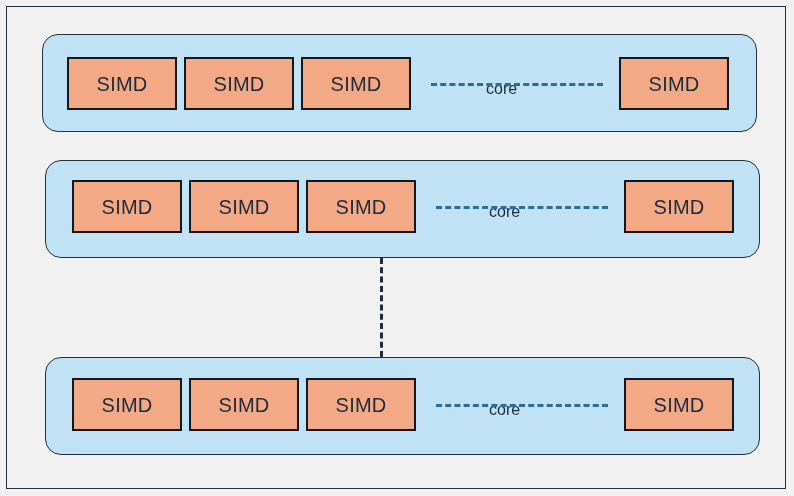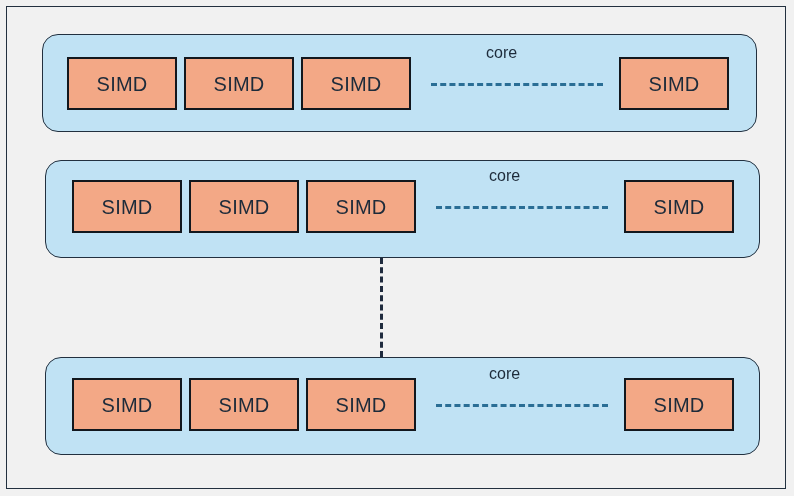--- a/index.html
+++ b/index.html
@@ -48,20 +48,21 @@
     letter-spacing: 0.2px;
     line-height: 1;
   }
   
   .core-label {
     position: absolute;
     color: #1d2b3a;
     font-size: 16px;
     line-height: 1;
     white-space: nowrap;
+    margin-top: 36px;
   }
   
   .h-dash {
     position: absolute;
     height: 0;
     border-top: 3px dashed #2a6e95;
   }
   
   .v-dash {
     position: absolute;

